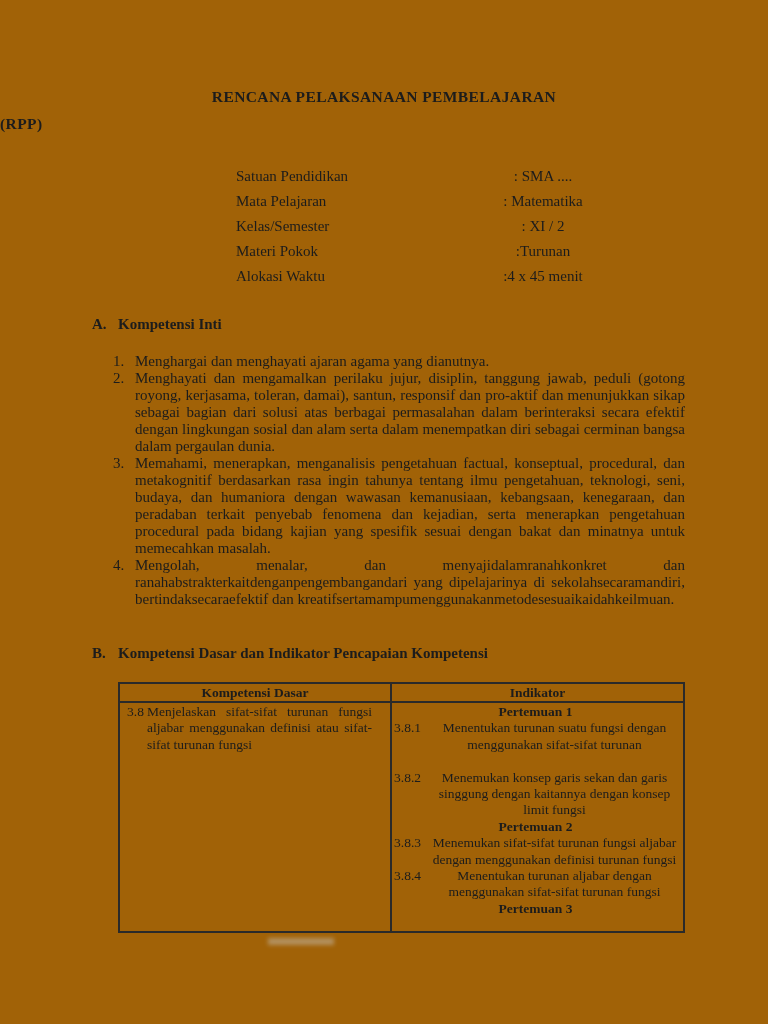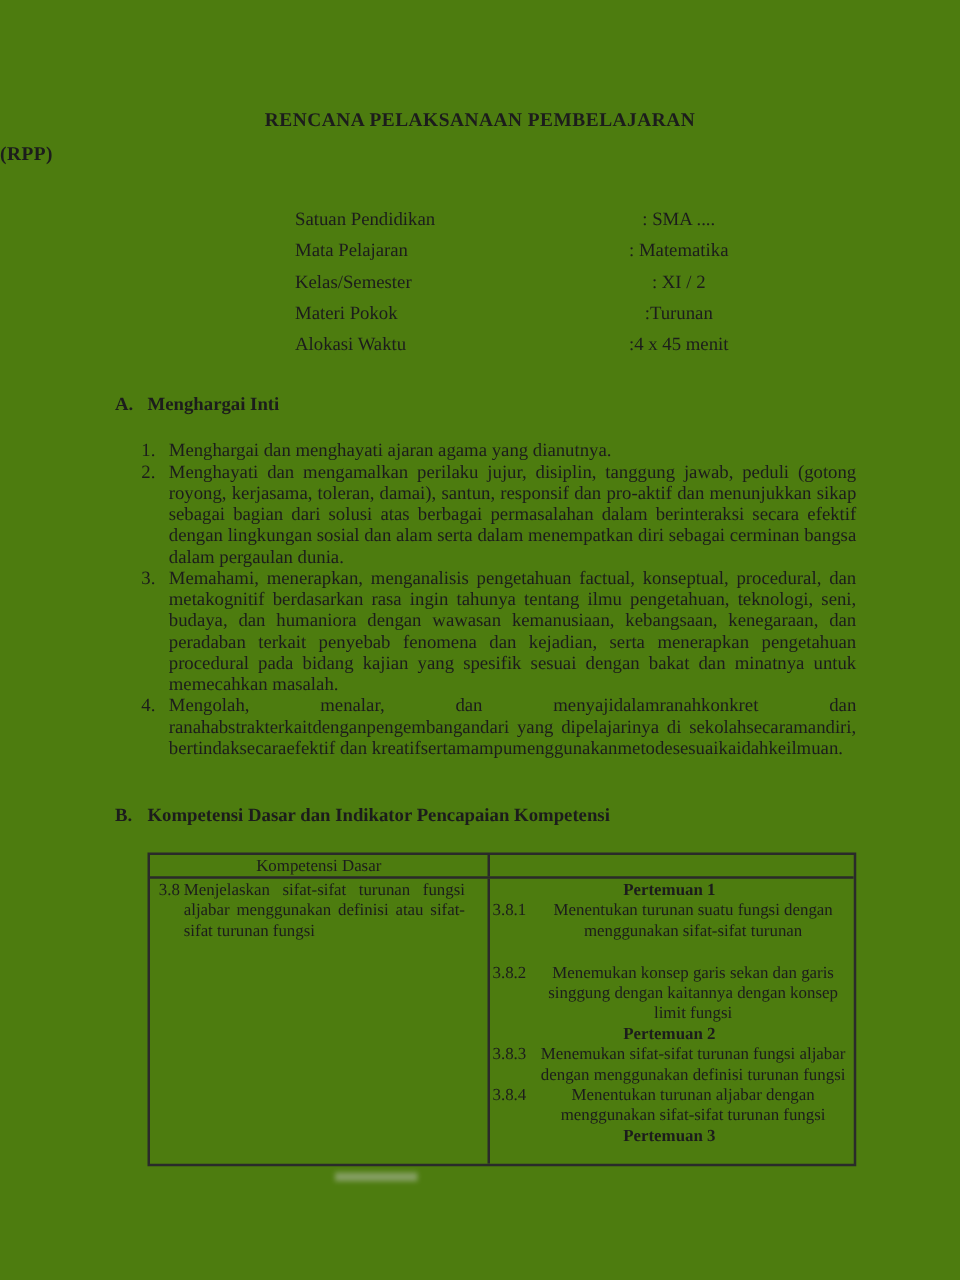--- a/index.html
+++ b/index.html
@@ -4,21 +4,21 @@
 <style>
   html, body {
     margin: 0;
     padding: 0;
     background: #ffffff;
   }
   .page {
     position: relative;
     width: 768px;
     height: 1024px;
-    background: #4d7c0f;
+    background: #a16207;
     overflow: hidden;
     font-family: "Liberation Serif", serif;
     color: #1c1c1c;
   }
 
   
   .doc-title {
     position: absolute;
     top: 88px;
     left: 0;
@@ -98,21 +98,21 @@
     border: 2px solid #2a2a2a;
     display: flex;
     flex-direction: column;
     font-size: 13.5px;
     line-height: 16.4px;
     overflow: hidden;
   }
   .t-head {
     display: flex;
     border-bottom: 2px solid #2a2a2a;
-    font-weight: normal;
+    font-weight: bold;
   }
   .t-head .t-cell { 
     text-align: center;
     height: 17px;
     line-height: 17px;
     overflow: hidden;
   }
   .t-body {
     display: flex;
     flex: 1;
@@ -193,21 +193,21 @@
       <span class="detail-value">:Turunan</span>
     </div>
     <div class="detail-row">
       <span class="detail-label">Alokasi Waktu</span>
       <span class="detail-value">:4 x 45 menit</span>
     </div>
   </div>
 
   <div class="section-heading sec-a">
     <span class="section-letter">A.</span>
-    <span>Menghargai Inti</span>
+    <span>Kompetensi Inti</span>
   </div>
 
   <div class="ki-list">
     <div class="ki-item">
       <span class="ki-num">1.</span>
       <span>Menghargai dan menghayati ajaran agama yang dianutnya.</span>
     </div>
     <div class="ki-item">
       <span class="ki-num">2.</span>
       <span>Menghayati dan mengamalkan perilaku jujur, disiplin, tanggung jawab, peduli (gotong royong, kerjasama, toleran, damai), santun, responsif dan pro-aktif dan menunjukkan sikap sebagai bagian dari solusi atas berbagai permasalahan dalam berinteraksi secara efektif dengan lingkungan sosial dan alam serta dalam menempatkan diri sebagai cerminan bangsa dalam pergaulan dunia.</span>
@@ -223,20 +223,21 @@
   </div>
 
   <div class="section-heading sec-b">
     <span class="section-letter">B.</span>
     <span>Kompetensi Dasar dan Indikator Pencapaian Kompetensi</span>
   </div>
 
   <div class="rpp-table">
     <div class="t-head">
       <div class="t-cell t-col-left">Kompetensi Dasar</div>
+      <div class="t-cell t-col-right">Indikator</div>
     </div>
     <div class="t-body">
       <div class="t-col-left kd-cell">
         <span class="kd-num">3.8</span>
         <div class="kd-text">Menjelaskan sifat-sifat turunan fungsi aljabar menggunakan definisi atau sifat-sifat turunan fungsi</div>
       </div>
       <div class="t-col-right ind-cell">
         <div class="ind-heading">Pertemuan 1</div>
         <div class="ind-item">
           <span class="ind-num">3.8.1</span>

